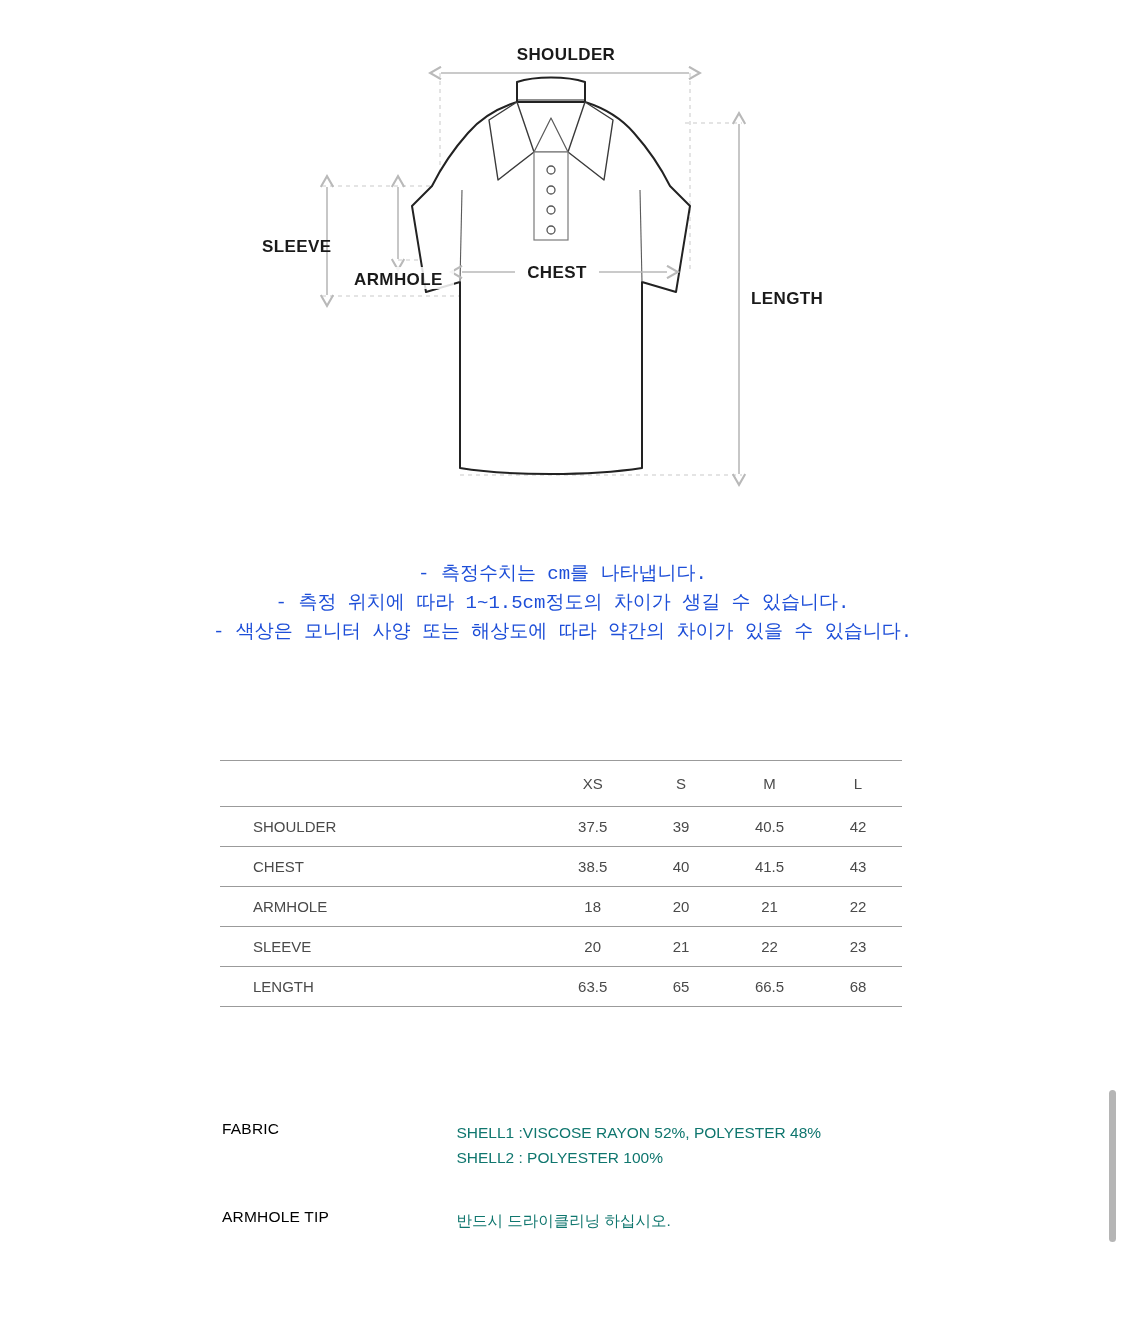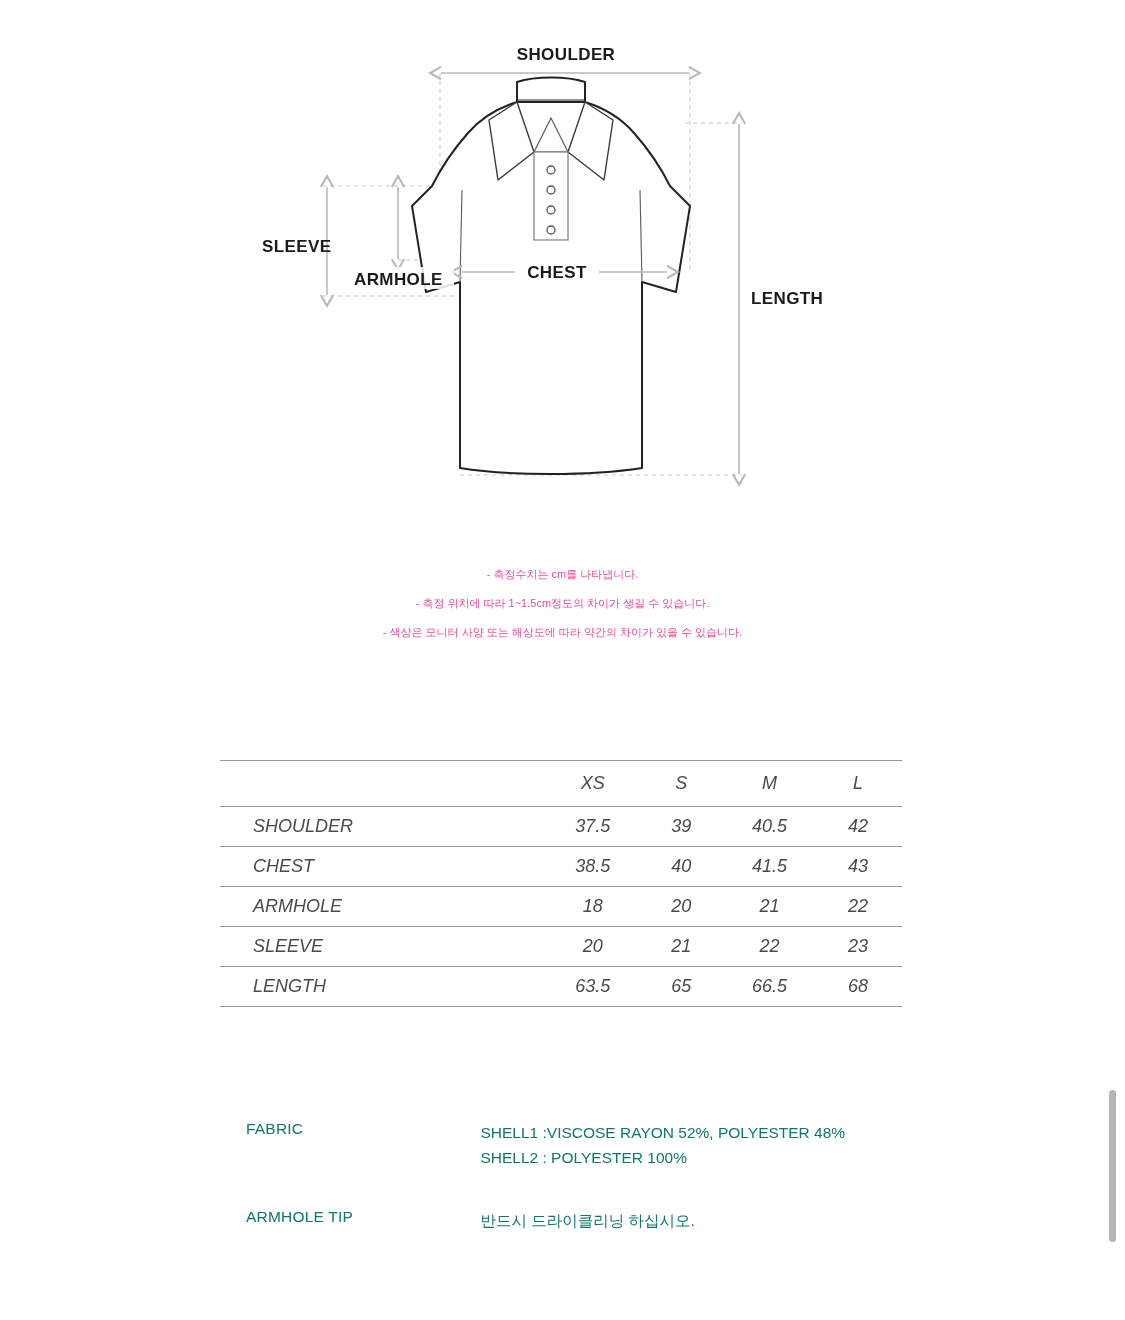--- a/index.html
+++ b/index.html
@@ -38,24 +38,24 @@
 
   
   #notes {
     position: absolute;
     left: 0;
     top: 560px;
     width: 1125px;
     text-align: center;
   }
   #notes .note-line {
-    font-size: 11px;
-    color: #ec4899;
+    font-size: 19px;
+    color: #1d4ed8;
     line-height: 29px;
-    font-family: Liberation Sans, sans-serif;
+    font-family: Liberation Mono, monospace;
   }
 
   
   #size-table-wrap {
     position: absolute;
     left: 220px;
     top: 760px;
     width: 682px;
   }
   table.size-table {
@@ -64,22 +64,21 @@
     font-family: "Liberation Sans", sans-serif;
   }
   table.size-table th,
   table.size-table td {
     border-top: 1px solid #9b9b9b;
     border-bottom: 1px solid #9b9b9b;
     padding: 0;
     height: 39px;
     font-weight: normal;
     color: #4a4a4a;
-    font-size: 18px;
-    font-style: italic;
+    font-size: 15px;
   }
   table.size-table th.sz-hdr-blank,
   table.size-table td.sz-rowlabel {
     text-align: left;
     padding-left: 33px;
     width: 310px;
   }
   table.size-table th.sz-hdr,
   table.size-table td.sz-val {
     text-align: center;
@@ -96,24 +95,23 @@
   }
   .info-row {
     position: relative;
     margin-bottom: 38px;
   }
   .info-label {
     display: inline-block;
     width: 230px;
     vertical-align: top;
     font-size: 15.5px;
-    color: #0f766e;
+    color: #000000;
     letter-spacing: 0.2px;
     font-family: "Liberation Sans", sans-serif;
-    margin-left: 24px;
   }
   .info-values {
     display: inline-block;
     vertical-align: top;
     font-size: 15.5px;
     color: #0f766e;
     line-height: 25px;
     font-family: "Liberation Sans", sans-serif;
   }
   .info-values div { white-space: nowrap; }

